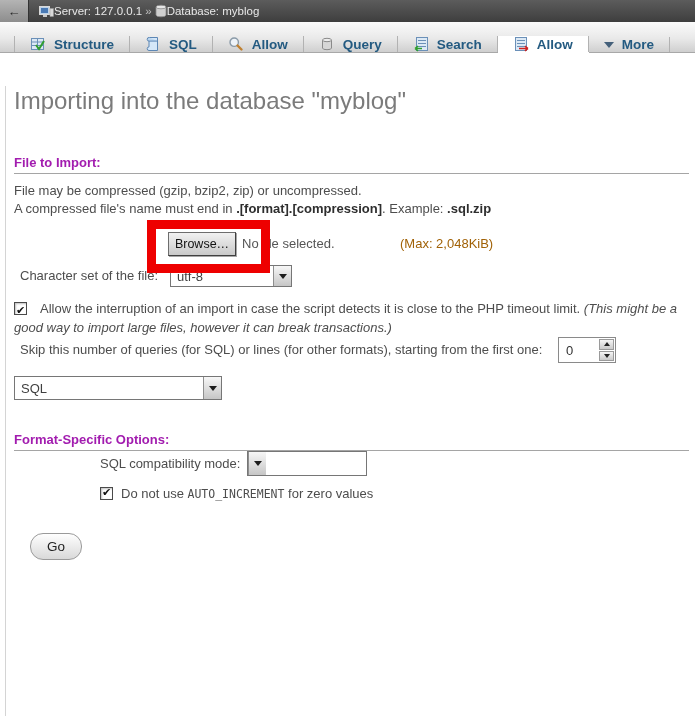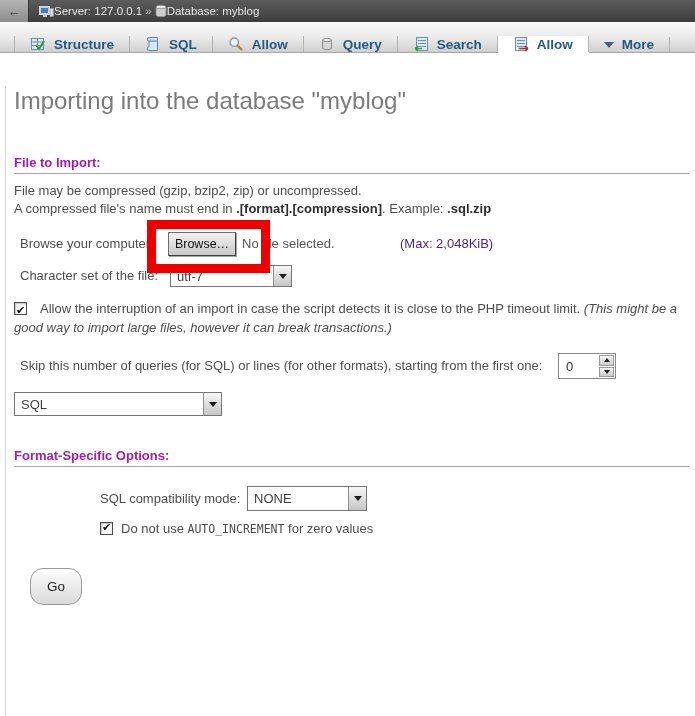--- a/index.html
+++ b/index.html
@@ -96,22 +96,22 @@
   .h-part   { margin-top: 32px; }
   .h-format { margin-top: 34px; }
   .h-fso    { margin-top: 32px; }
 
   .para { margin-top: 8px; line-height: 18px; color: #4d4d4d; }
   .para b { color: #2e2e2e; }
 
   .row { position: relative; }
   .row-browse  { margin-top: 13px; height: 26px; }
   .row-charset { margin-top: 8px;  height: 22px; }
-  .row-skip    { margin-top: 16px;  height: 26px; }
-  .row-compat  { margin-top: 19px; height: 25px; text-decoration: underline; }
+  .row-skip    { margin-top: 0;  height: 26px; }
+  .row-compat  { height: 25px; text-decoration: underline; }
   .row-autoinc { margin-top: 9px;  height: 16px; margin-left: 86px; display:flex; align-items:center; gap:8px; }
   .abs { position: absolute; top: 0; }
 
   .lh26 { line-height: 26px; }
   .lh22 { line-height: 22px; }
   .lh25 { line-height: 25px; }
 
   
   .btn-classic {
     background: linear-gradient(#f1f1f1, #c9c9c9);
@@ -201,21 +201,21 @@
     padding-right: 6px;
   }
   .allow-para .cbox { margin-right: 13px; }
   .allow-para i { color: #4d4d4d; }
 
   .mono { font-family: "DejaVu Sans Mono", "Liberation Mono", monospace; font-size: 11.5px; }
 
   .go-btn {
     margin-top: 32px;
     margin-left: 16px;
-    width: 52px; height: 37px;
+    width: 52px; height: 27px;
     border: 1px solid #9a9a9a;
     border-radius: 13px;
     background: linear-gradient(#fefefe, #d9d9d9);
     color: #222;
     font-size: 13.5px;
     font-family: inherit;
     cursor: pointer;
   }
 
   
@@ -332,30 +332,29 @@
 
   
   <div class="sec-heading h-file">File to Import:</div>
 
   <div class="para">
     <span>File may be compressed (gzip, bzip2, zip) or uncompressed.</span><br>
     <span>A compressed file's name must end in </span><b>.[format].[compression]</b><span>. Example: </span><b>.sql.zip</b>
   </div>
 
   <div class="row row-browse">
-    <span class="abs lh26" style="left:6px;">Browse your computer:</span>
     <button class="btn-classic abs" style="left:154px; top:1px; width:68px; height:24px;">Browse…</button>
     <span class="abs lh26" style="left:228px; color:#555;">No file selected.</span>
-    <span class="abs lh26" style="left:386px; color:#4c1d95;">(Max: 2,048KiB)</span>
+    <span class="abs lh26" style="left:386px; color:#a16207;">(Max: 2,048KiB)</span>
   </div>
 
   <div class="row row-charset">
     <span class="abs lh22" style="left:6px;">Character set of the file:</span>
     <div class="selectbox abs" style="left:156px; width:122px; height:22px;">
-      <span class="val">utf-7</span>
+      <span class="val">utf-8</span>
       <span class="drop">
           <span class="arr"></span>
         </span>
     </div>
   </div>
 
   
 
   <div class="allow-para">
     <span class="cbox checked"></span><span>Allow the interruption of an import in case the script detects it is close to the PHP timeout limit. </span><i>(This might be a good way to import large files, however it can break transactions.)</i>
@@ -386,21 +385,20 @@
         </span>
     </div>
   </div>
 
   
   <div class="sec-heading h-fso">Format-Specific Options:</div>
 
   <div class="row row-compat">
     <span class="abs lh25" style="left:86px;">SQL compatibility mode:</span>
     <div class="selectbox abs" style="left:233px; width:120px; height:25px;">
-      <span class="val">NONE</span>
       <span class="drop">
           <span class="arr"></span>
         </span>
     </div>
   </div>
 
   <div class="row-autoinc">
     <span class="cbox checked"></span>
     <span><span>Do not use </span><span class="mono">AUTO_INCREMENT</span><span> for zero values</span></span>
   </div>

